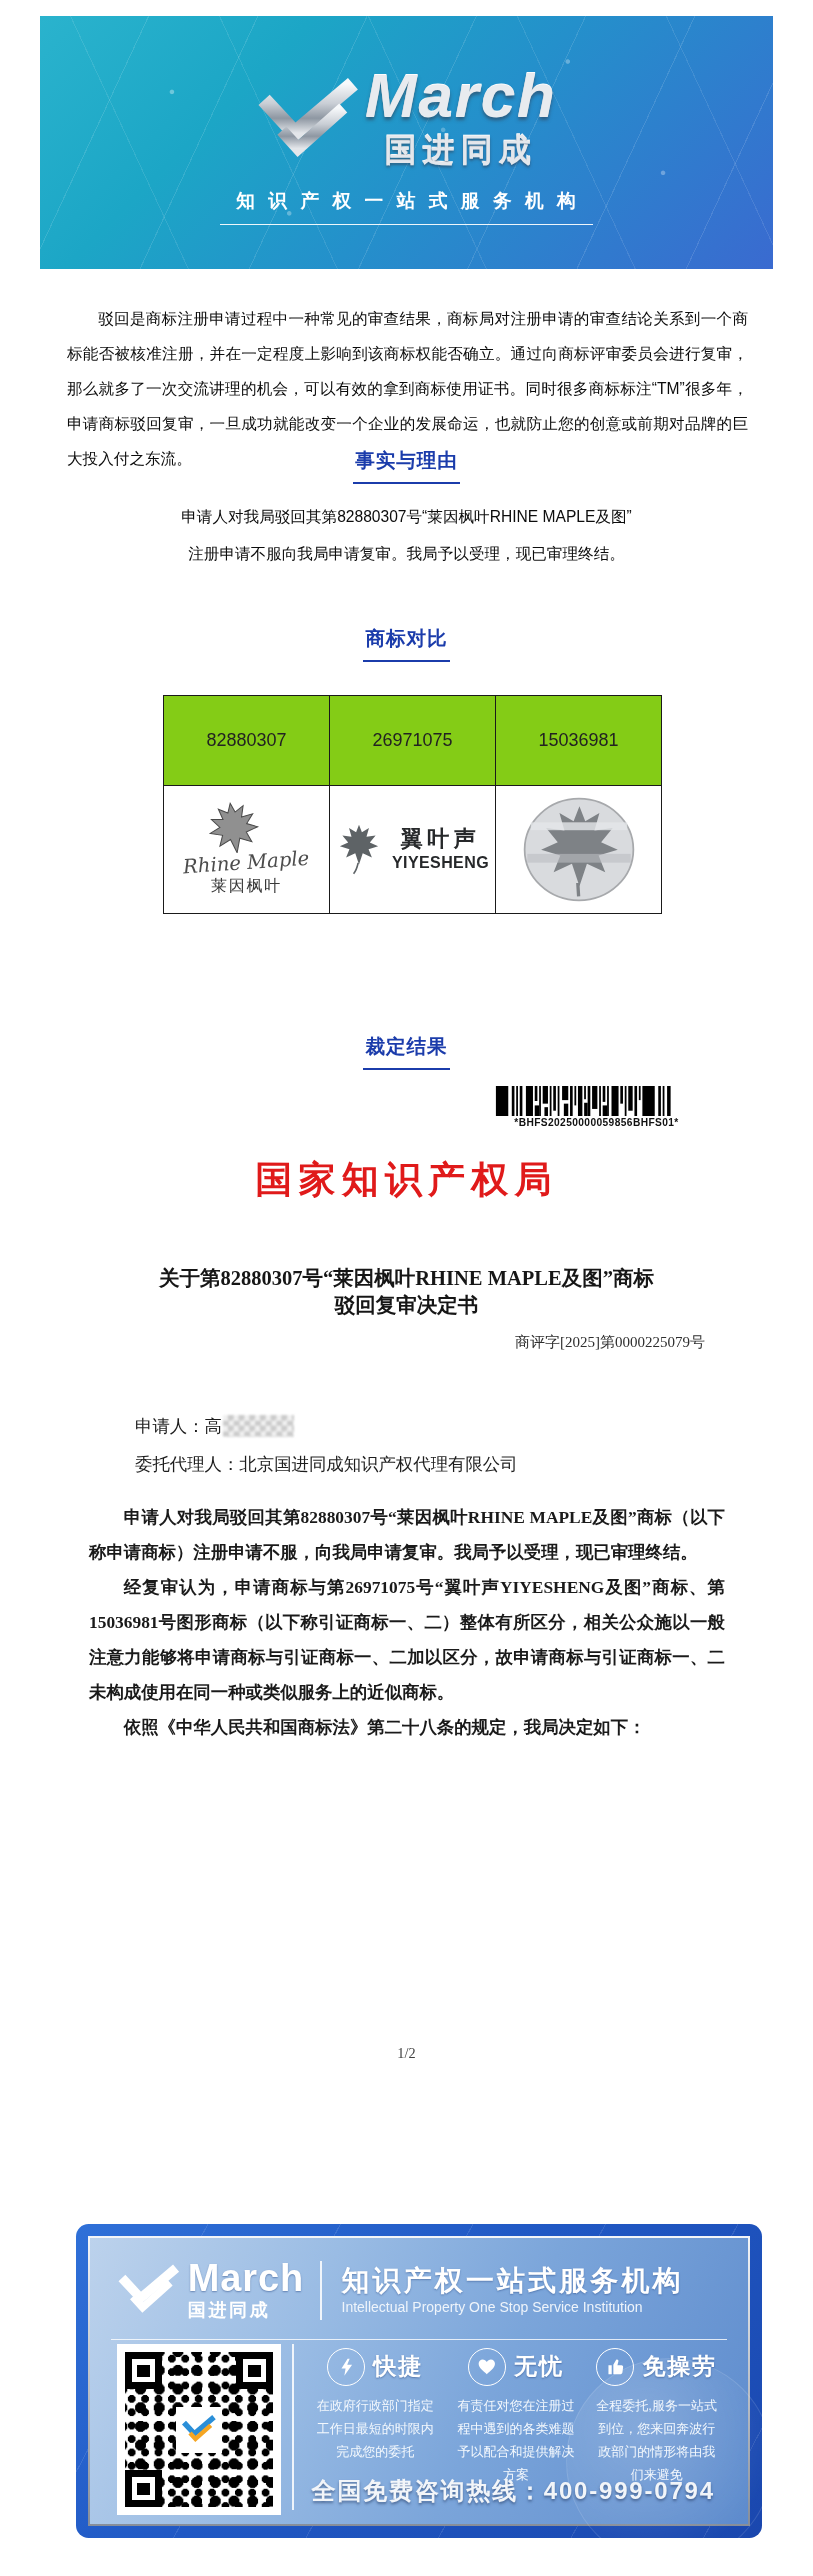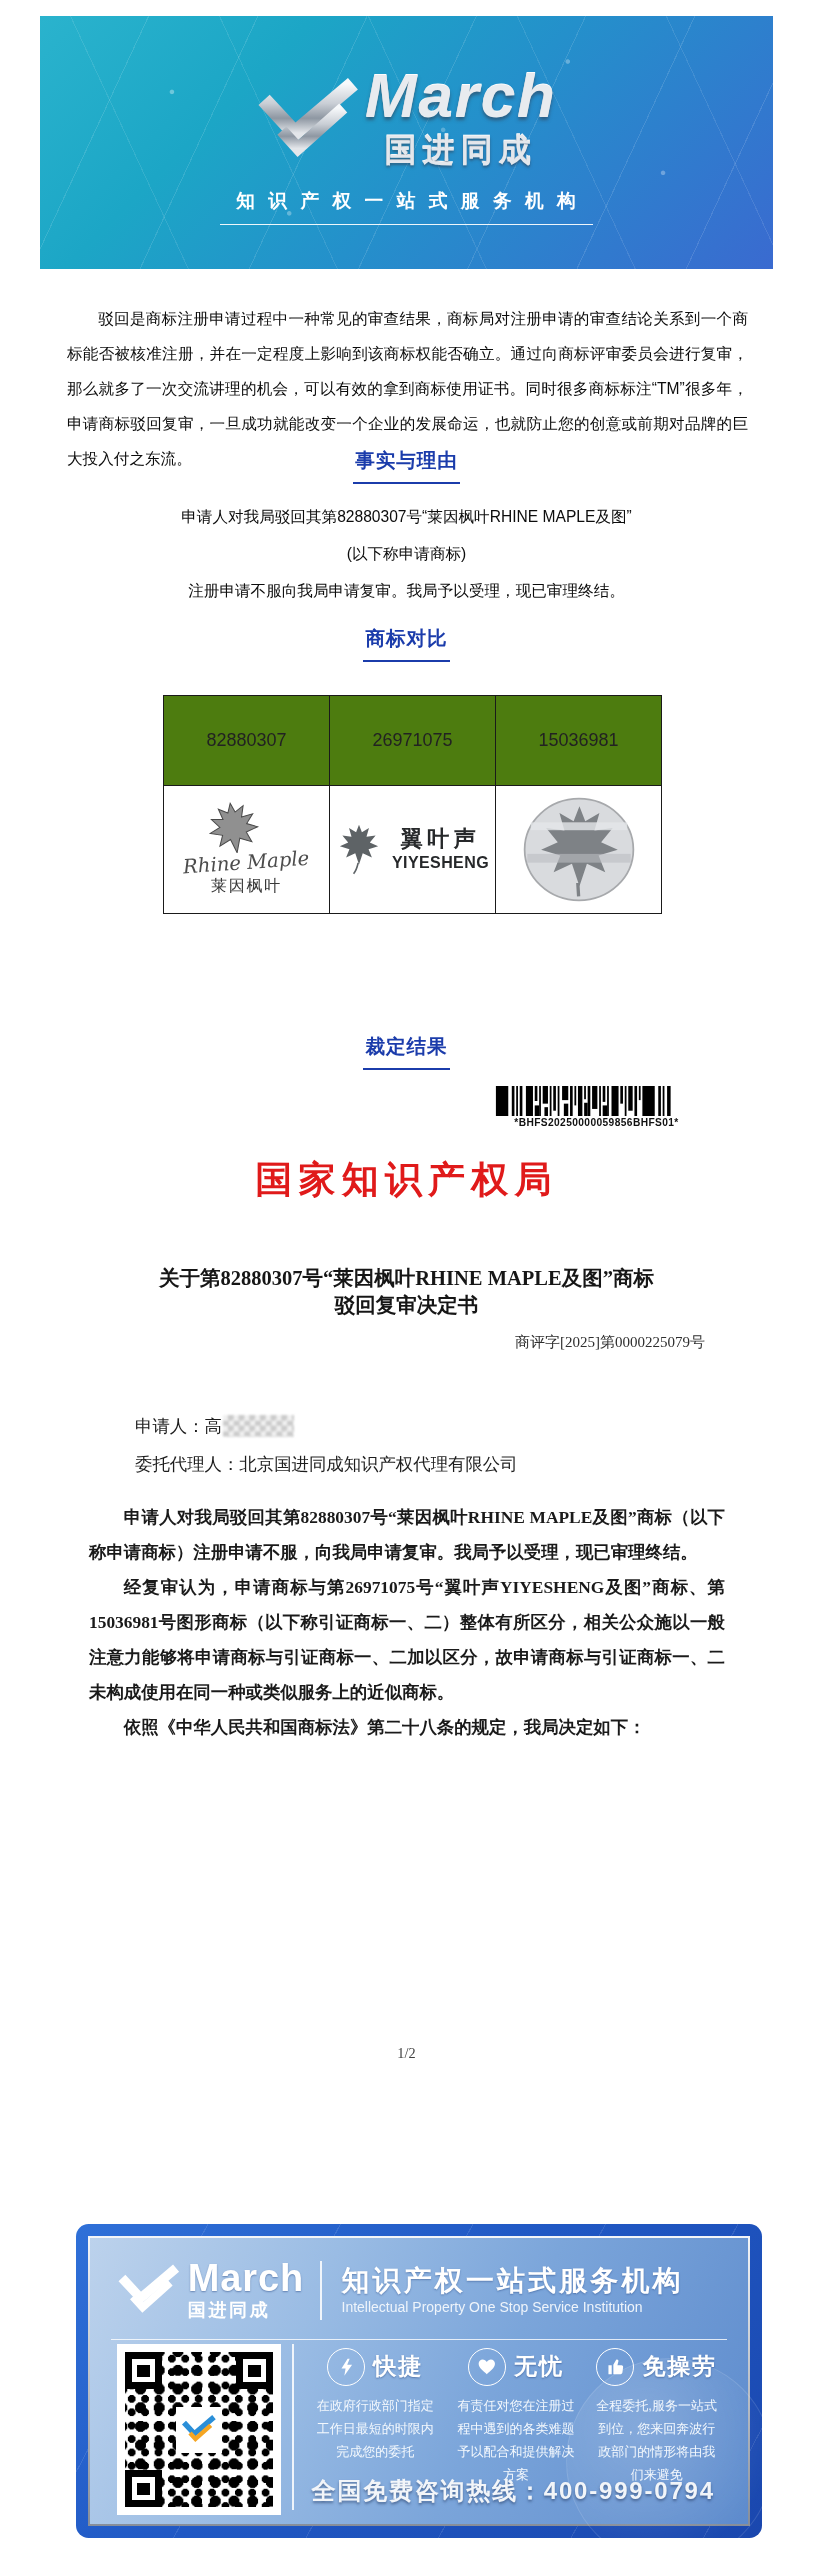--- a/index.html
+++ b/index.html
@@ -39,21 +39,21 @@
   .sec-title{position:absolute;left:0;width:813px;text-align:center;}
   .sec-title span{display:inline-block;color:#1b3cab;font-size:19.6px;font-weight:bold;
     border-bottom:2.7px solid #1b3cab;padding:0 2.7px 8px;letter-spacing:0.9px;}
   .t-facts{top:447px;} .t-compare{top:625px;} .t-result{top:1033px;}
   .facts{position:absolute;top:498px;left:0;width:813px;text-align:center;font-size:15.6px;
     color:#0c0c0c;line-height:37px;}
   
   .tm-table{position:absolute;top:695px;left:163px;width:499px;border-collapse:collapse;table-layout:fixed;}
   .tm-table td{border:1.8px solid #1a1a1a;text-align:center;vertical-align:middle;}
   .row-head td{height:82px;font-size:18px;font-weight:bold;color:#111;background:#fff;letter-spacing:0.9px;}
-  .row-num td{height:87px;font-size:18px;color:#222;background:#4d7c0f;}
+  .row-num td{height:87px;font-size:18px;color:#222;background:#84cc16;}
   .row-img td{height:123px;background:#fff;padding:1.8px;}
   .mark1{display:flex;flex-direction:column;align-items:center;justify-content:center;height:118px;}
   .mark1 .leaf{width:57px;height:52px;margin-left:-27px;}
   .mark1-en{font-family:"DejaVu Serif",serif;font-style:italic;font-size:19.6px;color:#4c4c4c;transform:rotate(-4deg);line-height:1;}
   .mark1-cn{font-size:16px;color:#383838;letter-spacing:1.8px;margin-top:3.6px;}
   .mark2{display:flex;align-items:center;justify-content:center;gap:10px;height:118px;}
   .mark2 .leaf{width:46px;height:52px;}
   .mark2-cn{font-size:22px;font-weight:bold;color:#26282a;letter-spacing:4.5px;line-height:1.1;}
   .mark2-en{font-size:16px;font-weight:bold;color:#26282a;letter-spacing:0.4px;margin-top:2.7px;}
   .mark3{display:flex;align-items:center;justify-content:center;height:118px;}
@@ -158,21 +158,20 @@
   </div>
 </div>
 
 <div class="intro">驳回是商标注册申请过程中一种常见的审查结果，商标局对注册申请的审查结论关系到一个商标能否被核准注册，并在一定程度上影响到该商标权能否确立。通过向商标评审委员会进行复审，那么就多了一次交流讲理的机会，可以有效的拿到商标使用证书。同时很多商标标注“TM”很多年，申请商标驳回复审，一旦成功就能改变一个企业的发展命运，也就防止您的创意或前期对品牌的巨大投入付之东流。</div>
 
 <div class="sec-title t-facts">
   <span>事实与理由</span>
 </div>
 <div class="facts">
   <div>申请人对我局驳回其第82880307号“莱因枫叶RHINE MAPLE及图”</div>
-  <div>(以下称申请商标)</div>
   <div>注册申请不服向我局申请复审。我局予以受理，现已审理终结。</div>
 </div>
 
 <div class="sec-title t-compare">
   <span>商标对比</span>
 </div>
 
 <table class="tm-table">
   <tbody>
   <tr class="row-num">

